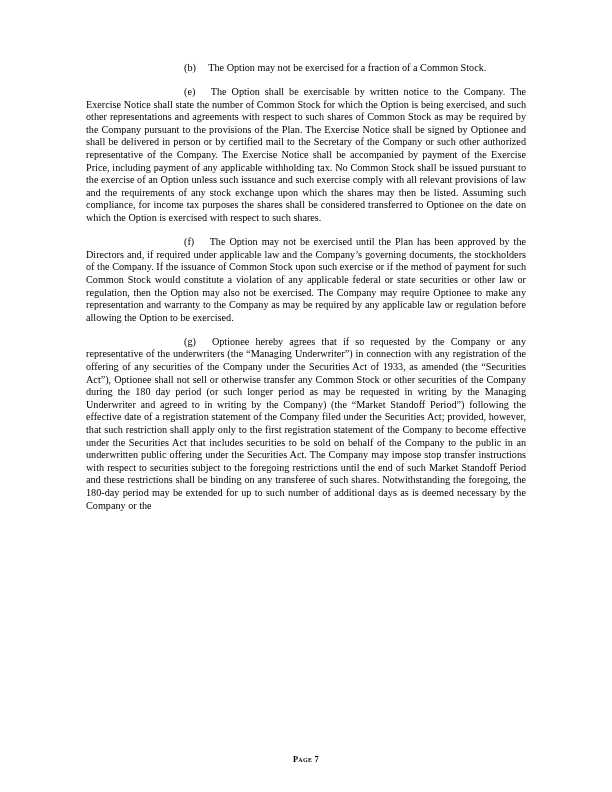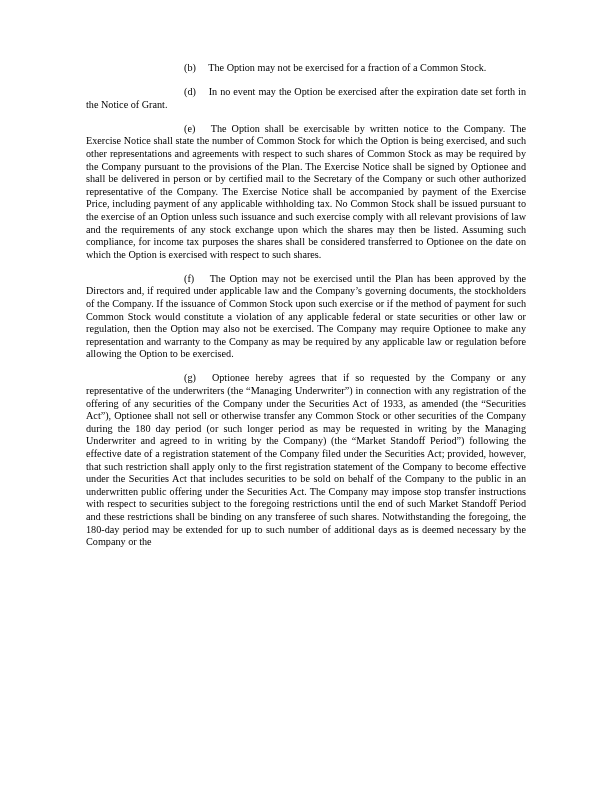--- a/index.html
+++ b/index.html
@@ -60,31 +60,31 @@
 <body>
 
 <div class="page">
   <div class="content">
 
     <p class="para para-indent">
       <span class="label">(b)</span><span class="label">	</span><span>The Option may not be exercised for a fraction of a Common Stock.</span>
     </p>
 
 
-    <p class="para para-indent">
-      <span class="label">(d)</span><span class="label">	</span><span>In no event may the Option be exercised after the expiration date set forth in the Notice of Grant.</span>
-    </p>
 
     <p class="para para-indent">
       <span class="label">(e)</span><span class="label">	</span><span>The Option shall be exercisable by written notice to the Company.  The Exercise Notice shall state the number of Common Stock for which the Option is being exercised, and such other representations and agreements with respect to such shares of Common Stock as may be required by the Company pursuant to the provisions of the Plan.  The Exercise Notice shall be signed by Optionee and shall be delivered in person or by certified mail to the Secretary of the Company or such other authorized representative of the Company.  The Exercise Notice shall be accompanied by payment of the Exercise Price, including payment of any applicable withholding tax.  No Common Stock shall be issued pursuant to the exercise of an Option unless such issuance and such exercise comply with all relevant provisions of law and the requirements of any stock exchange upon which the shares may then be listed.  Assuming such compliance, for income tax purposes the shares shall be considered transferred to Optionee on the date on which the Option is exercised with respect to such shares.</span>
     </p>
 
     <p class="para para-indent">
       <span class="label">(f)</span><span class="label">	</span><span>The Option may not be exercised until the Plan has been approved by the Directors and, if required under applicable law and the Company’s governing documents, the stockholders of the Company.  If the issuance of Common Stock upon such exercise or if the method of payment for such Common Stock would constitute a violation of any applicable federal or state securities or other law or regulation, then the Option may also not be exercised.  The Company may require Optionee to make any representation and warranty to the Company as may be required by any applicable law or regulation before allowing the Option to be exercised.</span>
     </p>
 
     <p class="para para-indent">
       <span class="label">(g)</span><span class="label">	</span><span>Optionee hereby agrees that if so requested by the Company or any representative of the underwriters (the “Managing Underwriter”) in connection with any registration of the offering of any securities of the Company under the Securities Act of 1933, as amended (the “Securities Act”), Optionee shall not sell or otherwise transfer any Common Stock or other securities of the Company during the 180 day period (or such longer period as may be requested in writing by the Managing Underwriter and agreed to in writing by the Company) (the “Market Standoff Period”) following the effective date of a registration statement of the Company filed under the Securities Act; provided, however, that such restriction shall apply only to the first registration statement of the Company to become effective under the Securities Act that includes securities to be sold on behalf of the Company to the public in an underwritten public offering under the Securities Act.  The Company may impose stop transfer instructions with respect to securities subject to the foregoing restrictions until the end of such Market Standoff Period and these restrictions shall be binding on any transferee of such shares.  Notwithstanding the foregoing, the 180-day period may be extended for up to such number of additional days as is deemed necessary by the Company or the</span>
     </p>
 
   </div>
 
+  <div class="footer">
+    <span class="footer-text">Page 7</span>
+  </div>
 </div>
 
 </body></html>

